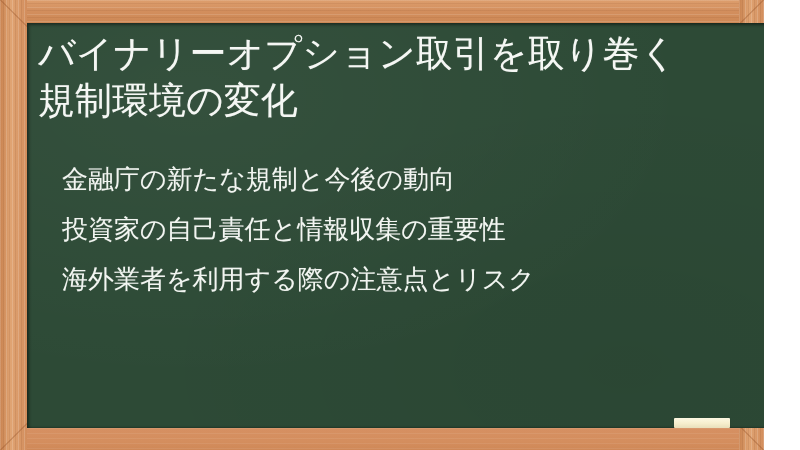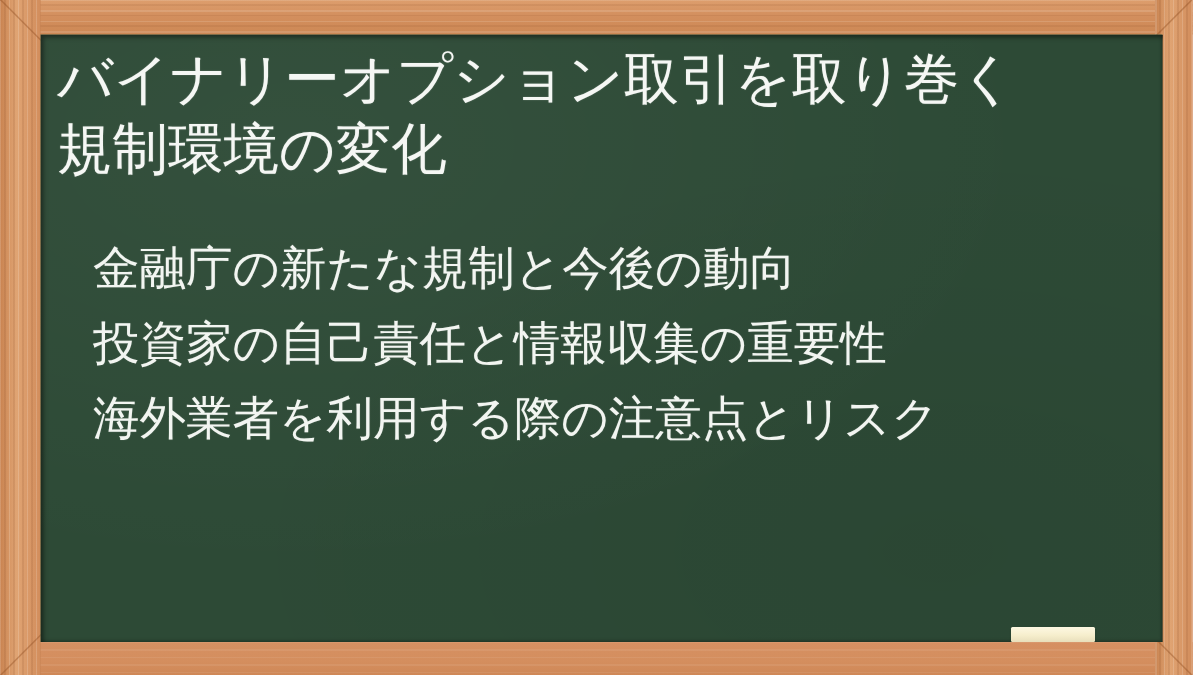--- a/index.html
+++ b/index.html
@@ -6,23 +6,22 @@
     margin: 0;
     padding: 0;
     background: #ffffff;
   }
 
   #slide {
     position: relative;
     width: 764px;
     height: 450px;
     overflow: hidden;
-    font-family: Liberation Serif, serif;
+    font-family: Liberation Sans, sans-serif;
     background: #d08a5a;
-    padding-left: 31px;
   }
 
   
   .frame {
     position: absolute;
     inset: 0;
     background: #d5905f;
   }
 
   
@@ -143,21 +142,21 @@
 
   .bullets {
     position: absolute;
     left: 35px;
     top: 131px;
     width: 690px;
   }
 
   .bullet-item {
     color: #f2f5f1;
-    font-size: 31px;
+    font-size: 26px;
     line-height: 50px;
     font-weight: 400;
     white-space: nowrap;
     text-shadow: 0 0 1px rgba(255,255,255,0.22);
   }
 
   
   .chalk {
     position: absolute;
     left: 647px;

